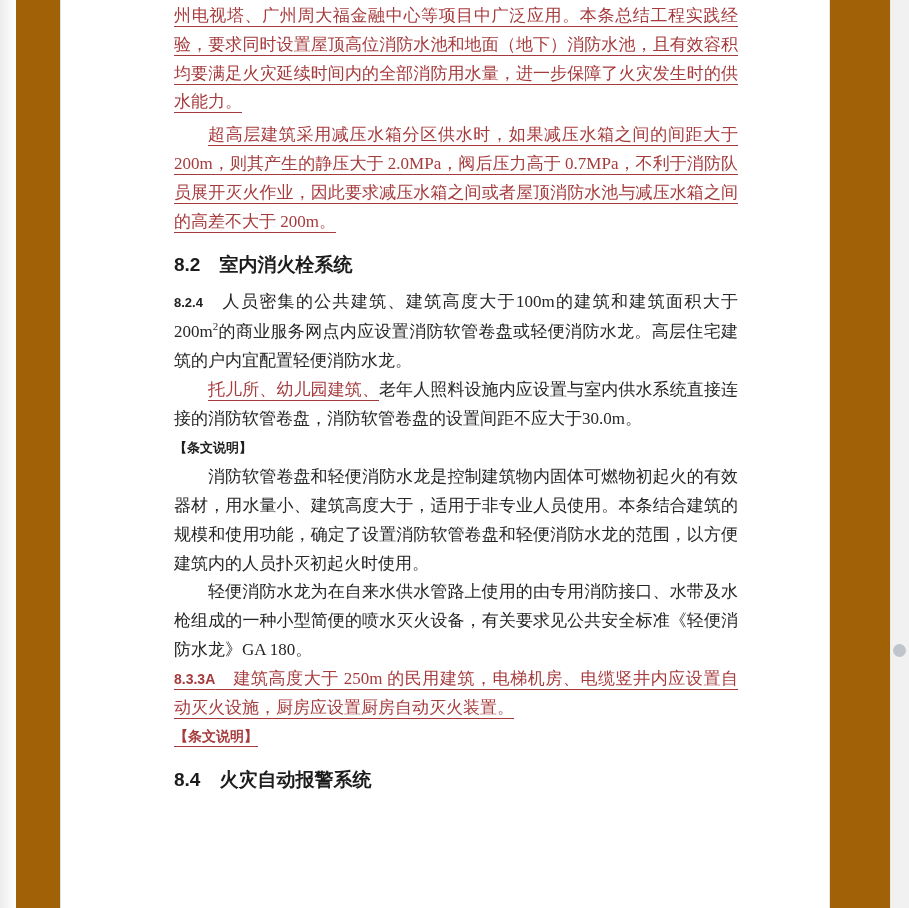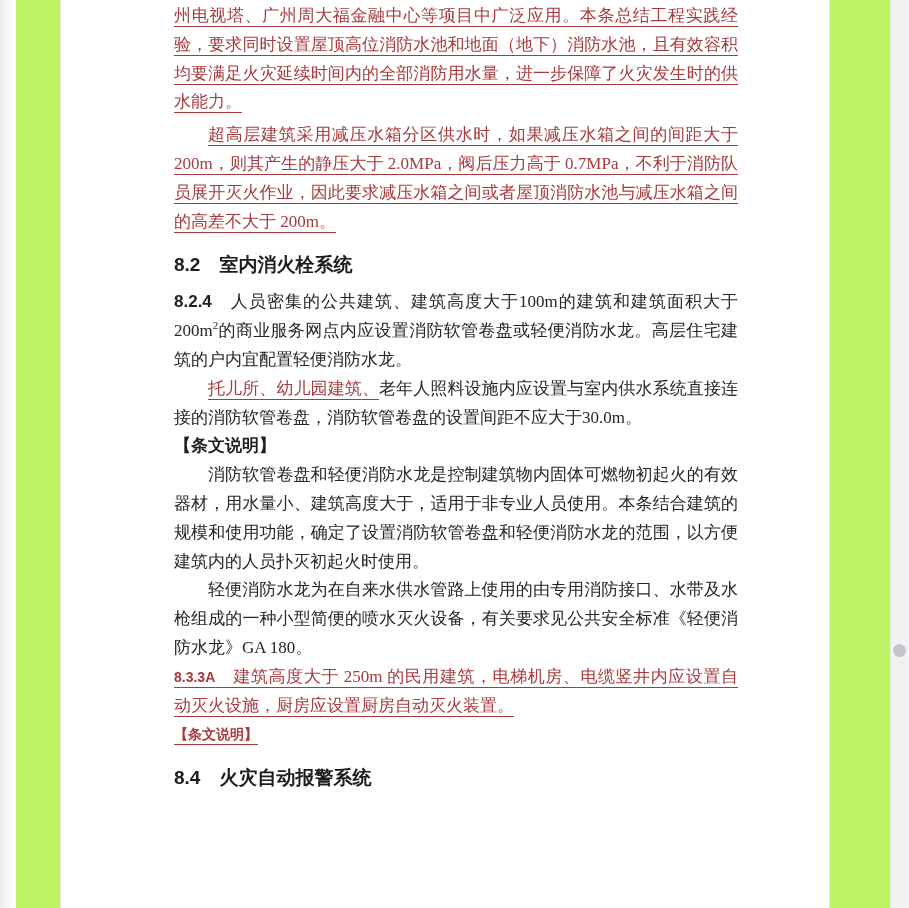--- a/index.html
+++ b/index.html
@@ -1,16 +1,16 @@
 <!DOCTYPE html>
 <html><head>
 <meta charset="utf-8">
 <style>
   html,body{margin:0;padding:0;background:#ffffff;}
-  .viewer{position:relative;width:909px;height:908px;overflow:hidden;background:#bef264;
+  .viewer{position:relative;width:909px;height:908px;overflow:hidden;background:#a16207;
           font-family:"Liberation Serif","DejaVu Serif",serif;}
   
   .left-shade{position:absolute;left:0;top:0;bottom:0;width:16px;
               background:linear-gradient(to right,#ececec,#ffffff);}
   
   .page{position:absolute;left:60px;top:0;width:770px;height:908px;background:#ffffff;
         border-left:1px solid #e2e2e2;border-right:1px solid #e6e6e6;box-sizing:border-box;}
   .content{position:absolute;left:113px;top:2px;width:564px;}
   
   .gutter{position:absolute;left:890px;top:0;width:19px;height:908px;background:#f1f1f1;
@@ -19,21 +19,21 @@
          background:#c0c4cb;}
   
   .para{margin:0;text-align:justify;font-size:17px;line-height:28.8px;color:#262626;}
   .para.indent{text-indent:2em;}
   .heading{text-align:left;font-weight:bold;font-size:19px;line-height:30px;color:#1c1c1c;
            margin:14px 0 8px;font-family:"Liberation Sans","DejaVu Sans",sans-serif;}
   .content > :nth-child(2){margin-top:4px;}
   .content > :nth-child(12){margin:2px 0 6px;}
   
   .s-b{color:#262626;}
-  .s-bb{color:#1f1f1f;font-weight:bold;font-size:17px;
+  .s-bb{color:#1f1f1f;font-weight:bold;font-size:13px;
         font-family:"Liberation Sans","DejaVu Sans",sans-serif;}
   .s-ru{color:#a63b3d;text-decoration:underline;text-underline-offset:5px;text-decoration-thickness:1px;}
   .s-rub{color:#a63b3d;font-weight:bold;font-size:14px;
          font-family:"Liberation Sans","DejaVu Sans",sans-serif;
          text-decoration:underline;text-underline-offset:5px;text-decoration-thickness:1px;}
   sup{font-size:11px;line-height:0;}
 </style>
 </head>
 <body>
 

